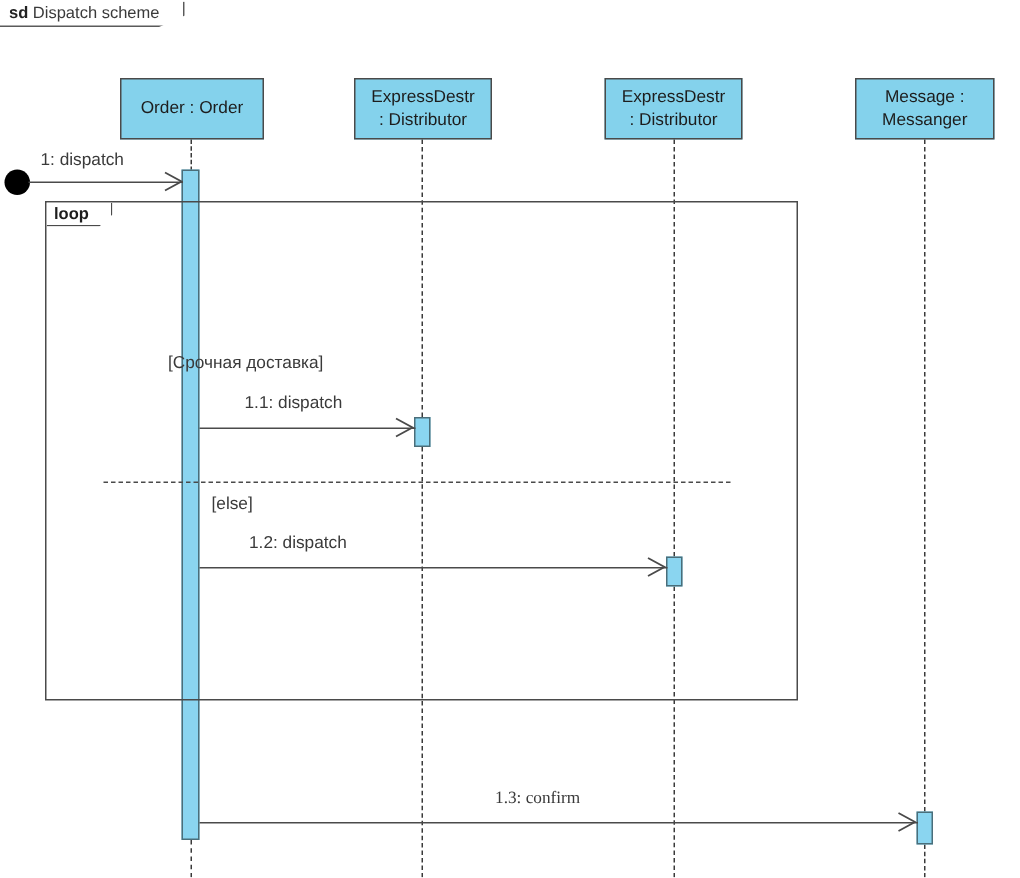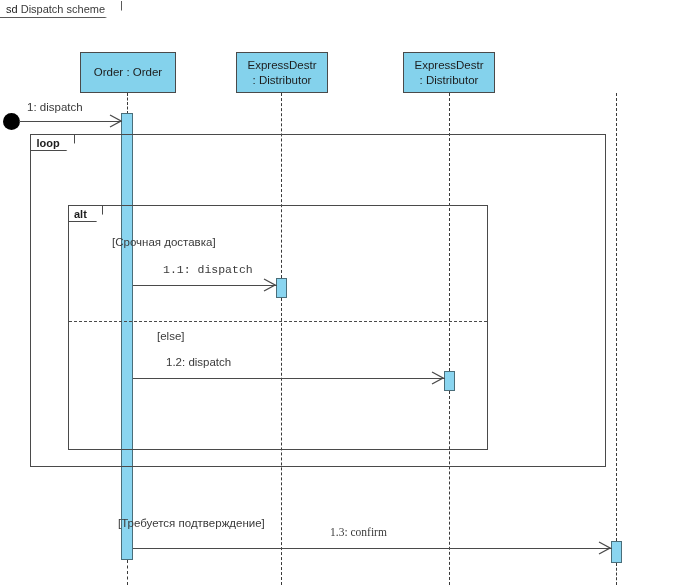--- a/index.html
+++ b/index.html
@@ -28,21 +28,21 @@
     background: #ffffff;
     border-right: 1px solid #5a5a5a;
     border-bottom: 1px solid #5a5a5a;
     line-height: 17px;
     white-space: nowrap;
     font-size: 11px;
     color: #3a3a3a;
     box-sizing: border-box;
     clip-path: polygon(0 0, 100% 0, 100% 55%, 86% 100%, 0 100%);
   }
-  .frame-tab .kw { font-weight: normal; color: #222; }
+  .frame-tab .kw { font-weight: bold; color: #222; }
 
   
   .lifeline-head {
     position: absolute;
     background: #84D2EC;
     border: 1px solid #4a4a4a;
     box-sizing: border-box;
     text-align: center;
     color: #1d1d1d;
     font-size: 11.5px;
@@ -149,20 +149,24 @@
   <div class="lifeline-head" style="left:236px; top:52px; width:92px; height:41px;align-items:center;">
     <span>ExpressDestr</span>
     <span>: Distributor</span>
   </div>
 
   <div class="lifeline-head" style="left:403px; top:52px; width:92px; height:41px;">
     <span>ExpressDestr</span>
     <span>: Distributor</span>
   </div>
 
+  <div class="lifeline-head" style="left:570px; top:52px; width:93px; height:41px;">
+    <span>Message :</span>
+    <span>Messanger</span>
+  </div>
 
   <div class="lifeline" style="left:127px; top:93px; height:21px;"></div>
   <div class="lifeline" style="left:127px; top:560px; height:25px;"></div>
 
   <div class="lifeline" style="left:281px; top:93px; height:185px;"></div>
   <div class="lifeline" style="left:281px; top:298px; height:287px;"></div>
 
   <div class="lifeline" style="left:449px; top:93px; height:278px;"></div>
   <div class="lifeline" style="left:449px; top:391px; height:194px;"></div>
 
@@ -170,50 +174,46 @@
   <div class="lifeline" style="left:616px; top:563px; height:22px;"></div>
 
   <div class="activation" style="left:121px; top:113px; width:12px; height:447px;"></div>
 
   <div class="activation" style="left:276px; top:278px; width:11px; height:20px;"></div>
 
   <div class="activation" style="left:444px; top:371px; width:11px; height:20px;"></div>
 
   <div class="activation" style="left:611px; top:541px; width:11px; height:22px;"></div>
 
-  <div class="fragment" style="left:30px; top:134px; width:576px; height:333px;text-align:center;">
+  <div class="fragment" style="left:30px; top:134px; width:502px; height:333px;">
     <div class="frag-label" style="width:44px;">loop</div>
   </div>
 
-  <div class="fragment" style="left:68px; top:205px; width:420px; height:245px;">
-    <div class="frag-label" style="width:34px;">alt</div>
-  </div>
   <div class="guard" style="left:112px; top:236px;">[Срочная доставка]</div>
 
   <div class="frag-divider" style="left:69px; top:321px; width:418px;"></div>
-  <div class="guard" style="left:112px; top:330px;padding-left:45px;">[else]</div>
-
-  <div class="guard" style="left:118px; top:517px;">[Требуется подтверждение]</div>
+  <div class="guard" style="left:96px; top:330px;padding-left:45px;">[else]</div>
+
 
   <div class="start-dot" style="left:3px; top:113px;"></div>
   <div class="msg-line" style="left:19px; top:121px; width:103px;"></div>
   <div class="arrowhead" style="left:108px; top:114px;">
     <svg width="14" height="14" viewBox="0 0 14 14">
       <path d="M2,1 L13,7 L2,13" fill="none" stroke="#4a4a4a" stroke-width="1.2"></path>
     </svg>
   </div>
   <div class="msg-label" style="left:27px; top:101px;text-align:center;">1: dispatch</div>
 
   <div class="msg-line" style="left:133px; top:285px; width:144px;"></div>
   <div class="arrowhead" style="left:262px; top:278px;">
     <svg width="14" height="14" viewBox="0 0 14 14">
       <path d="M2,1 L13,7 L2,13" fill="none" stroke="#4a4a4a" stroke-width="1.2"></path>
     </svg>
   </div>
-  <div class="msg-label" style="left:163px; top:263px;font-family:Liberation Mono, monospace;">1.1: dispatch</div>
+  <div class="msg-label" style="left:163px; top:263px;">1.1: dispatch</div>
 
   <div class="msg-line" style="left:133px; top:378px; width:312px;"></div>
   <div class="arrowhead" style="left:430px; top:371px;">
     <svg width="14" height="14" viewBox="0 0 14 14">
       <path d="M2,1 L13,7 L2,13" fill="none" stroke="#4a4a4a" stroke-width="1.2"></path>
     </svg>
   </div>
   <div class="msg-label" style="left:166px; top:356px;">1.2: dispatch</div>
 
   <div class="msg-line" style="left:133px; top:548px; width:479px;"></div>

